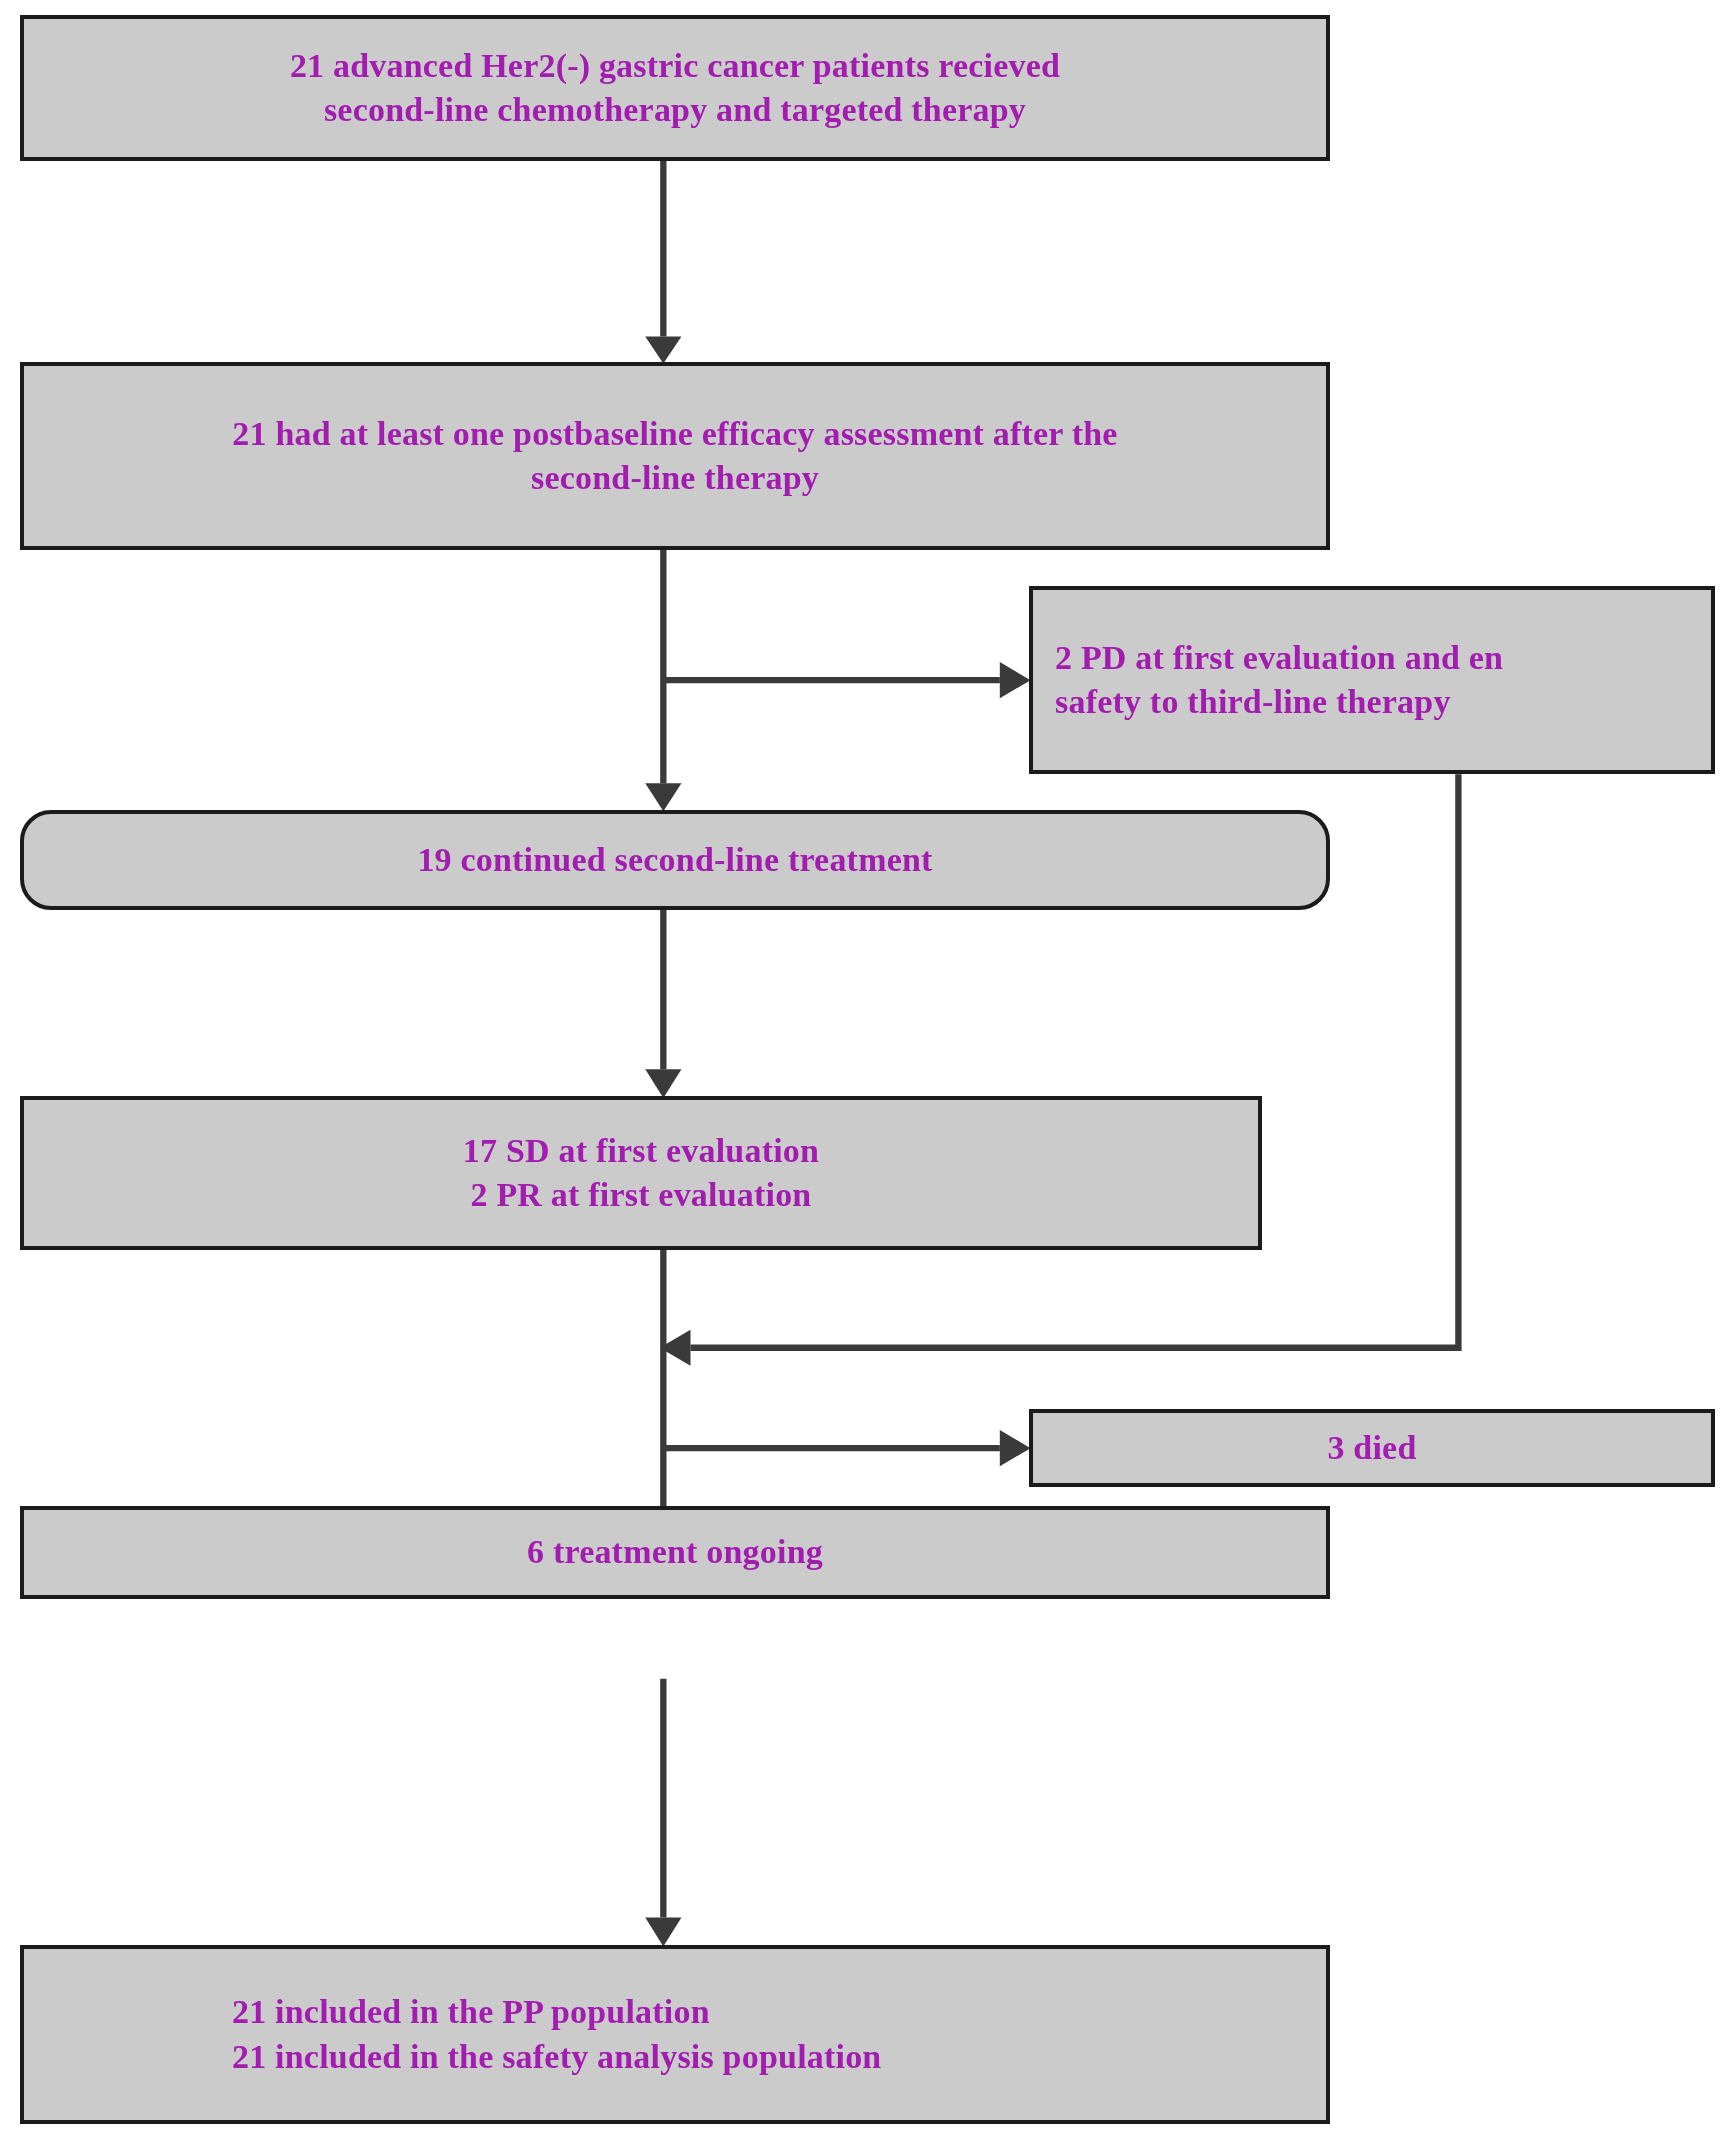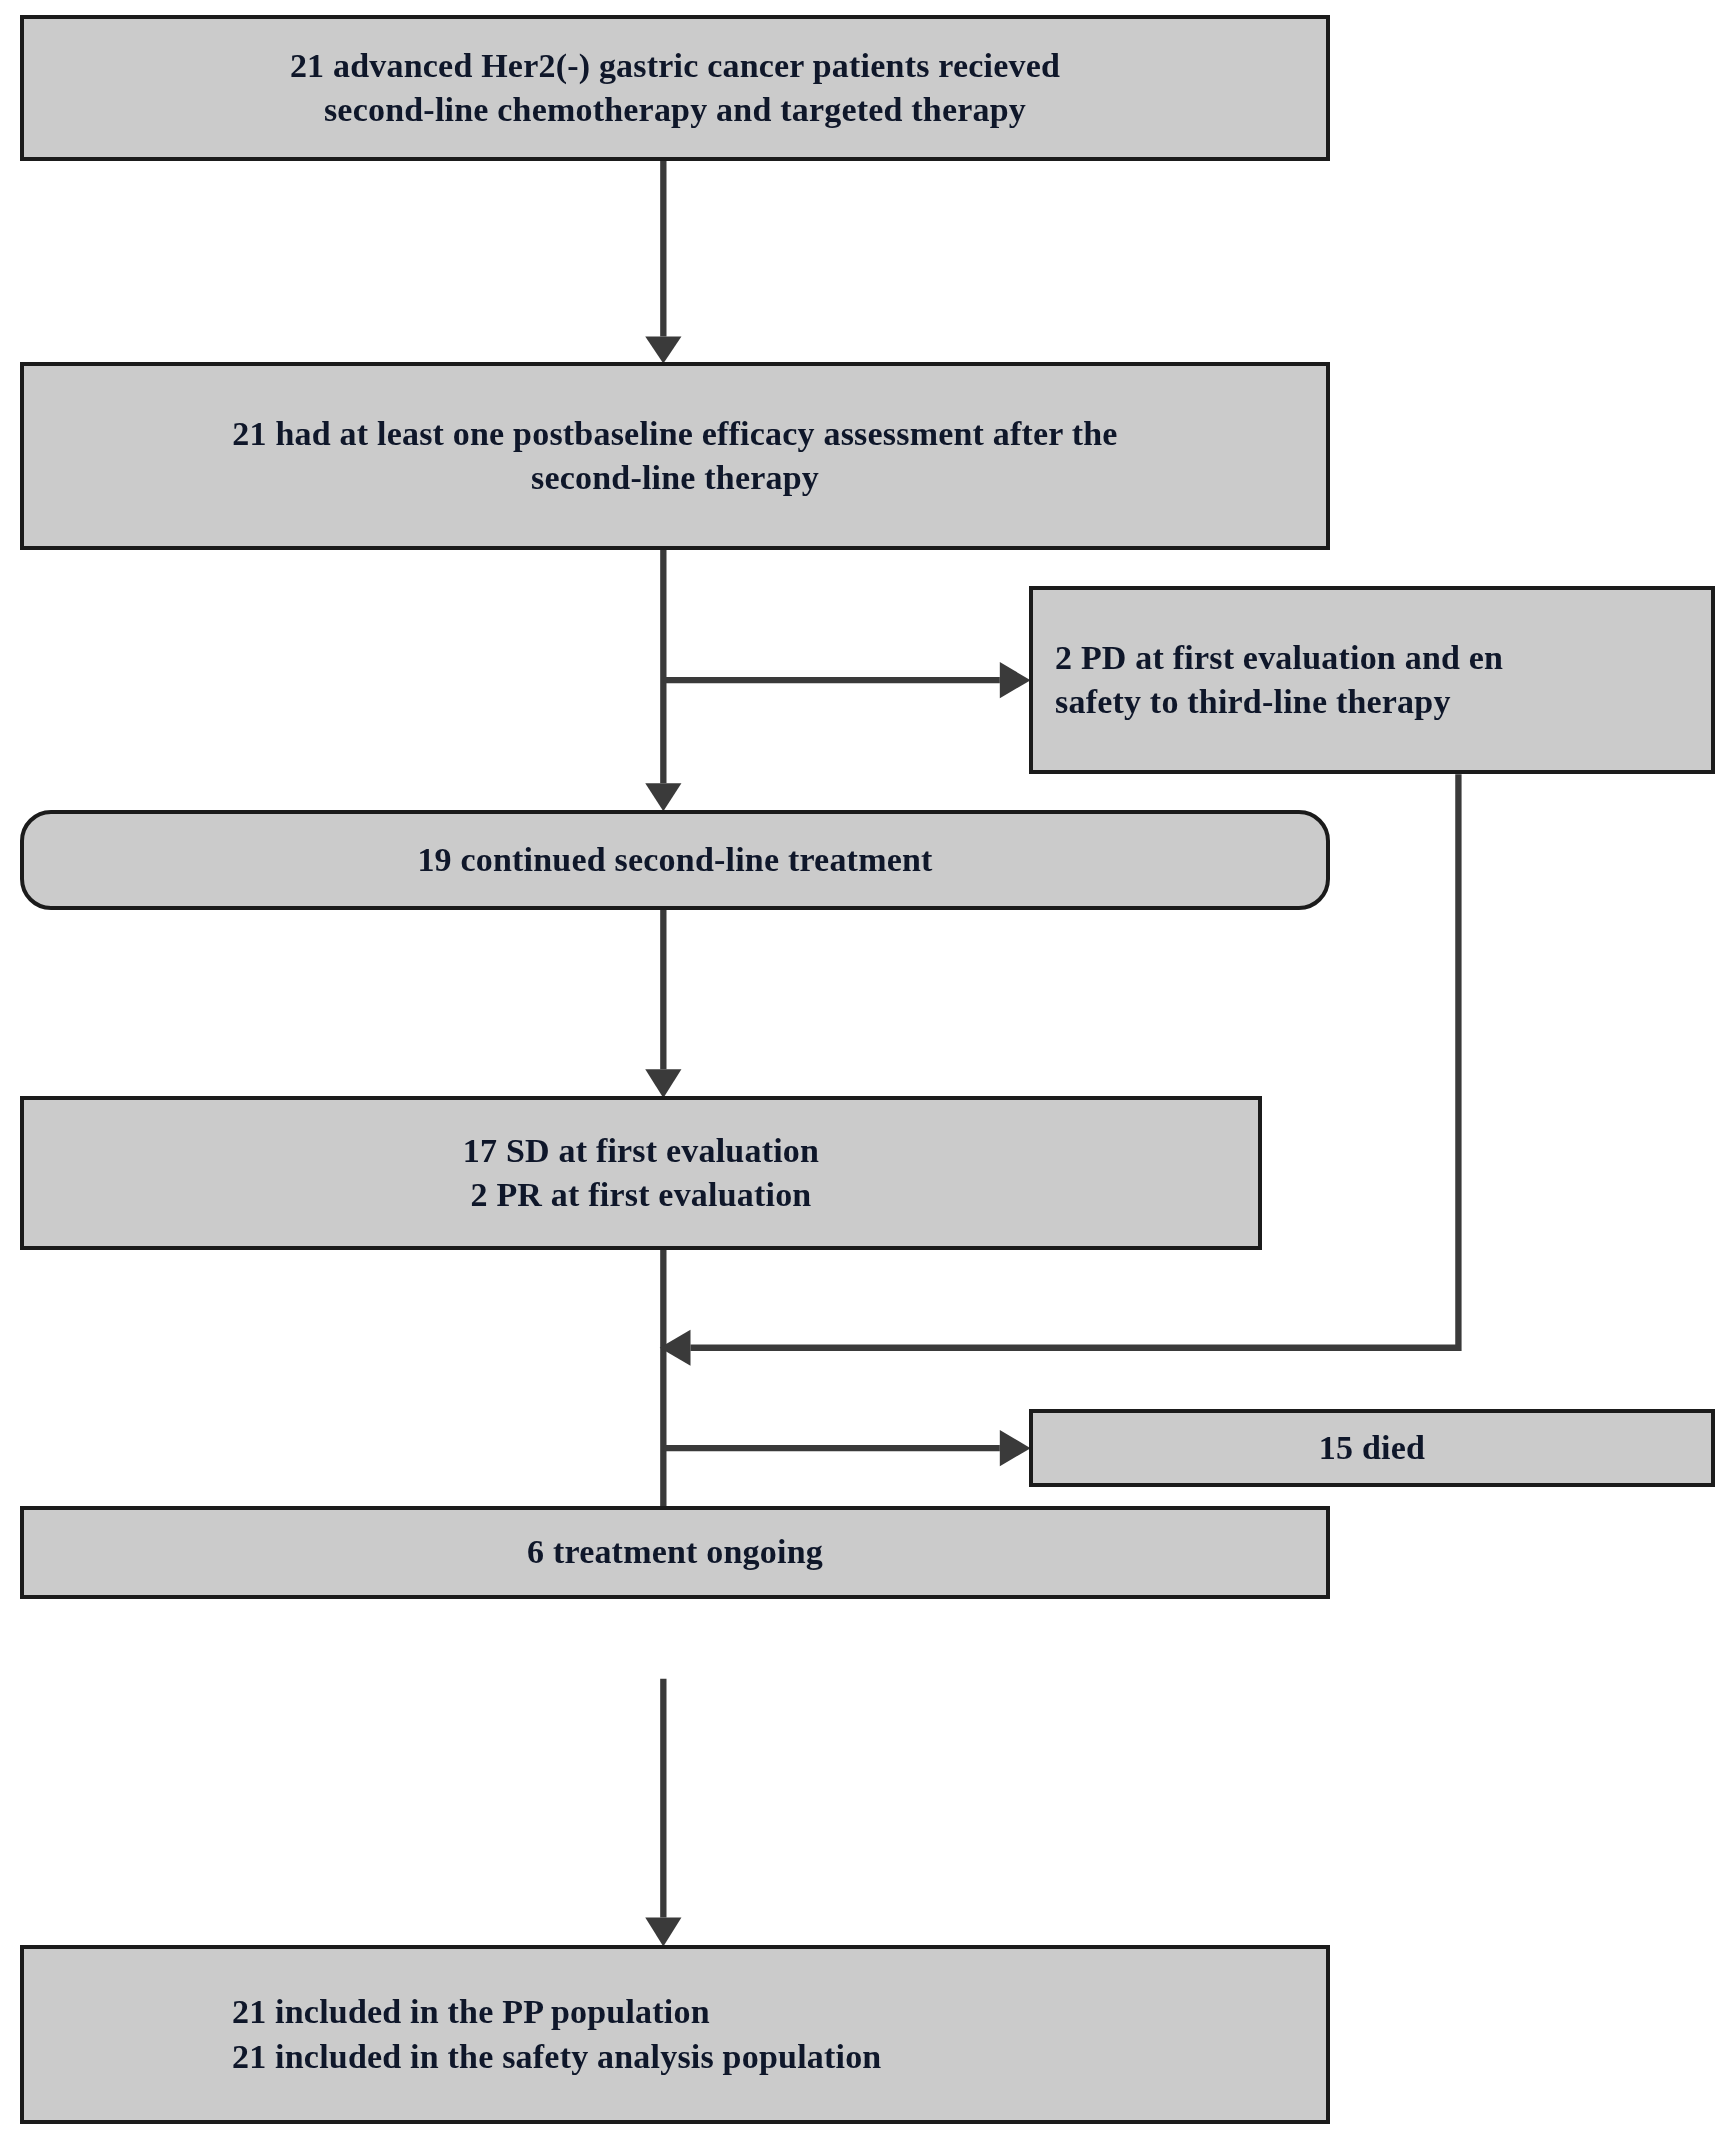--- a/index.html
+++ b/index.html
@@ -20,21 +20,21 @@
   }
   .node-box {
     position: absolute;
     box-sizing: border-box;
     background: #cbcbcb;
     border: 4.5px solid #1b1b1b;
     display: flex;
     align-items: center;
     justify-content: center;
     text-align: center;
-    color: #0f172a;
+    color: #a21caf;
     font-weight: bold;
     font-family: "Liberation Serif", "DejaVu Serif", serif;
     font-size: 34px;
     line-height: 1.30;
     letter-spacing: 0.2px;
     padding: 3.6px 12.7px;
   }
   .node-box .node-text {
     display: block;
     width: 100%;
@@ -140,21 +140,21 @@
 
   <div class="node-box" style="left:20px; top:1096px; width:1242px; height:154px;">
     <span class="node-text">
       <span class="line">17 SD at first evaluation</span>
       <span class="line">2 PR at first evaluation</span>
     </span>
   </div>
 
   <div class="node-box" style="left:1029px; top:1409px; width:686px; height:78px;">
     <span class="node-text">
-      <span class="line">15 died</span>
+      <span class="line">3 died</span>
     </span>
   </div>
 
   <div class="node-box" style="left:20px; top:1506px; width:1310px; height:93px;">
     <span class="node-text">
       <span class="line">6 treatment ongoing</span>
     </span>
   </div>
 
   <div class="node-box" style="left:20px; top:1945px; width:1310px; height:179px; padding-left:208px; padding-right:36px;">

